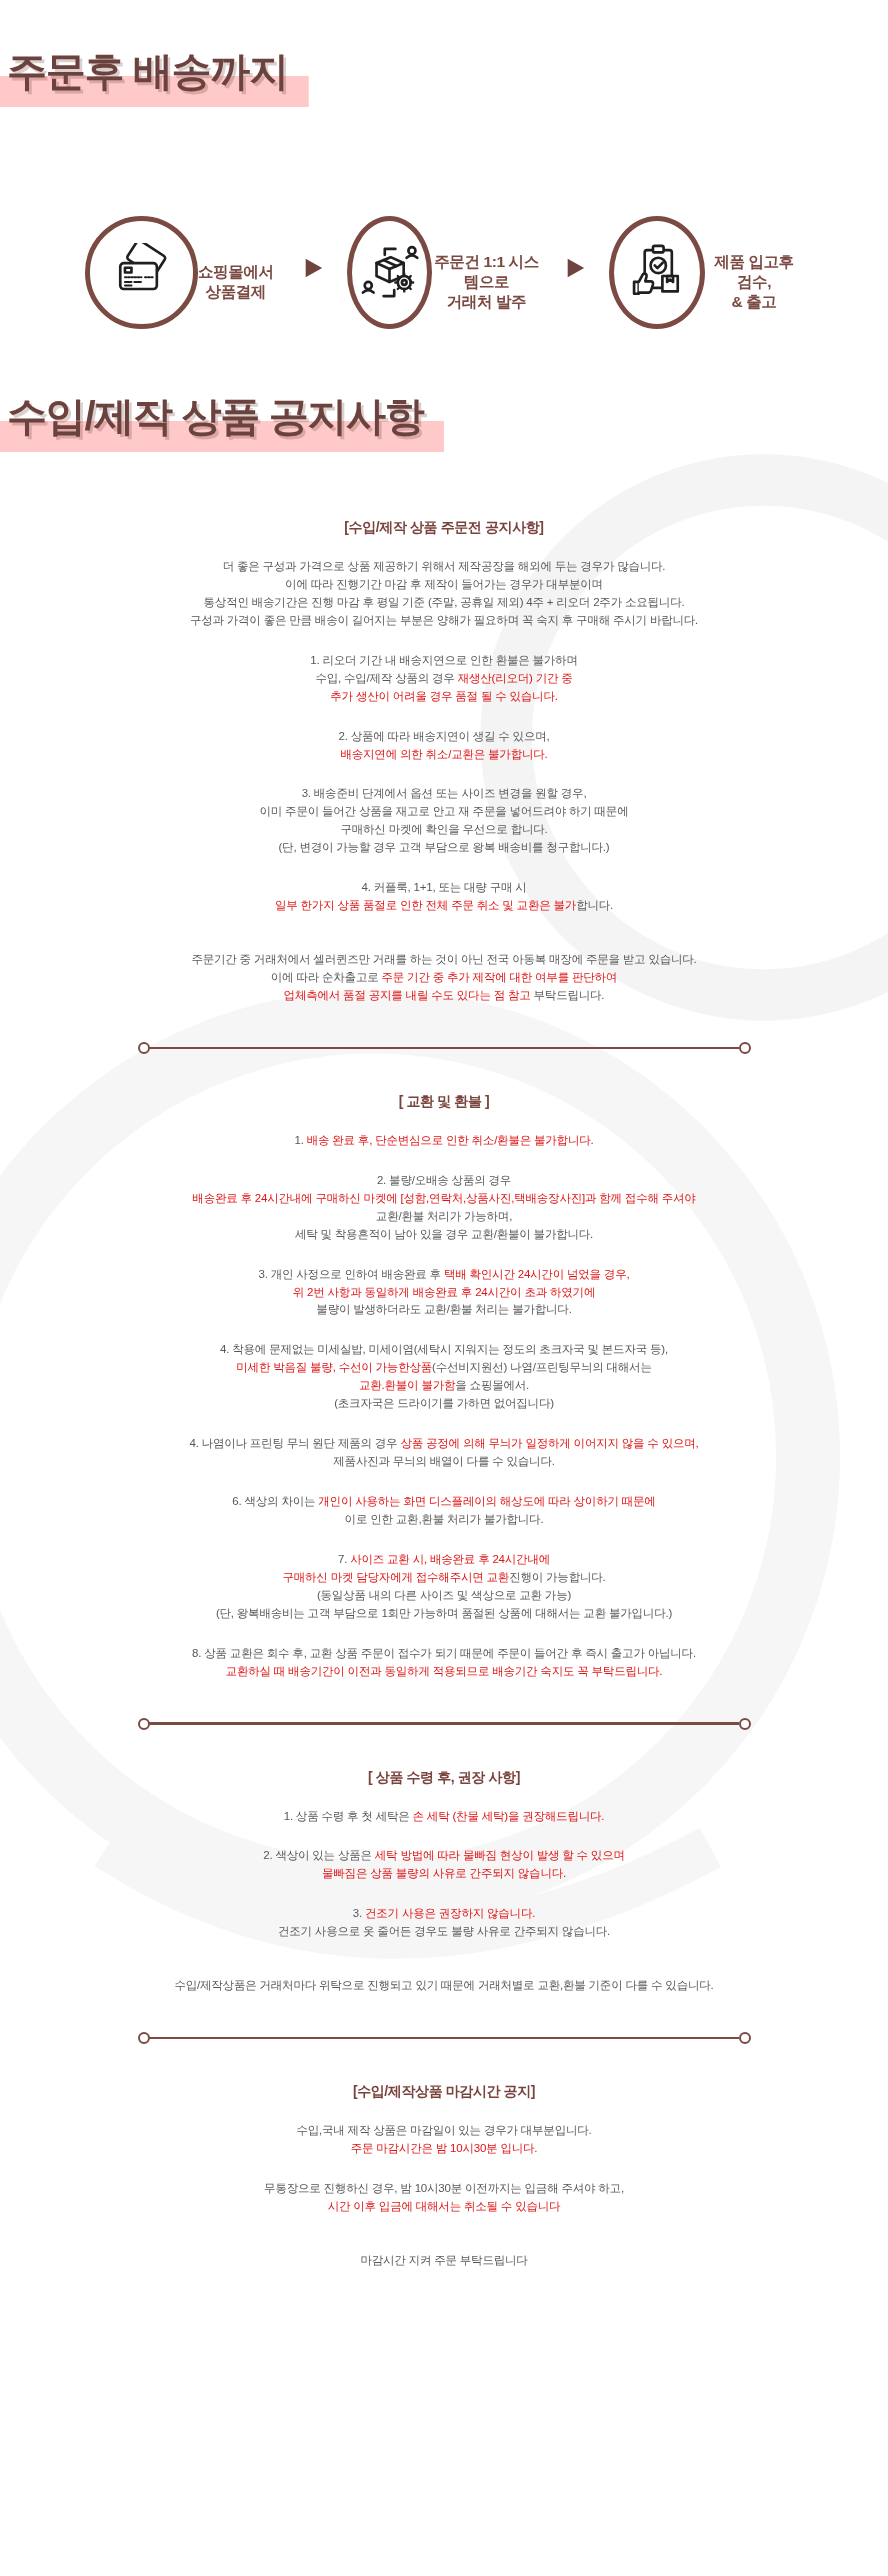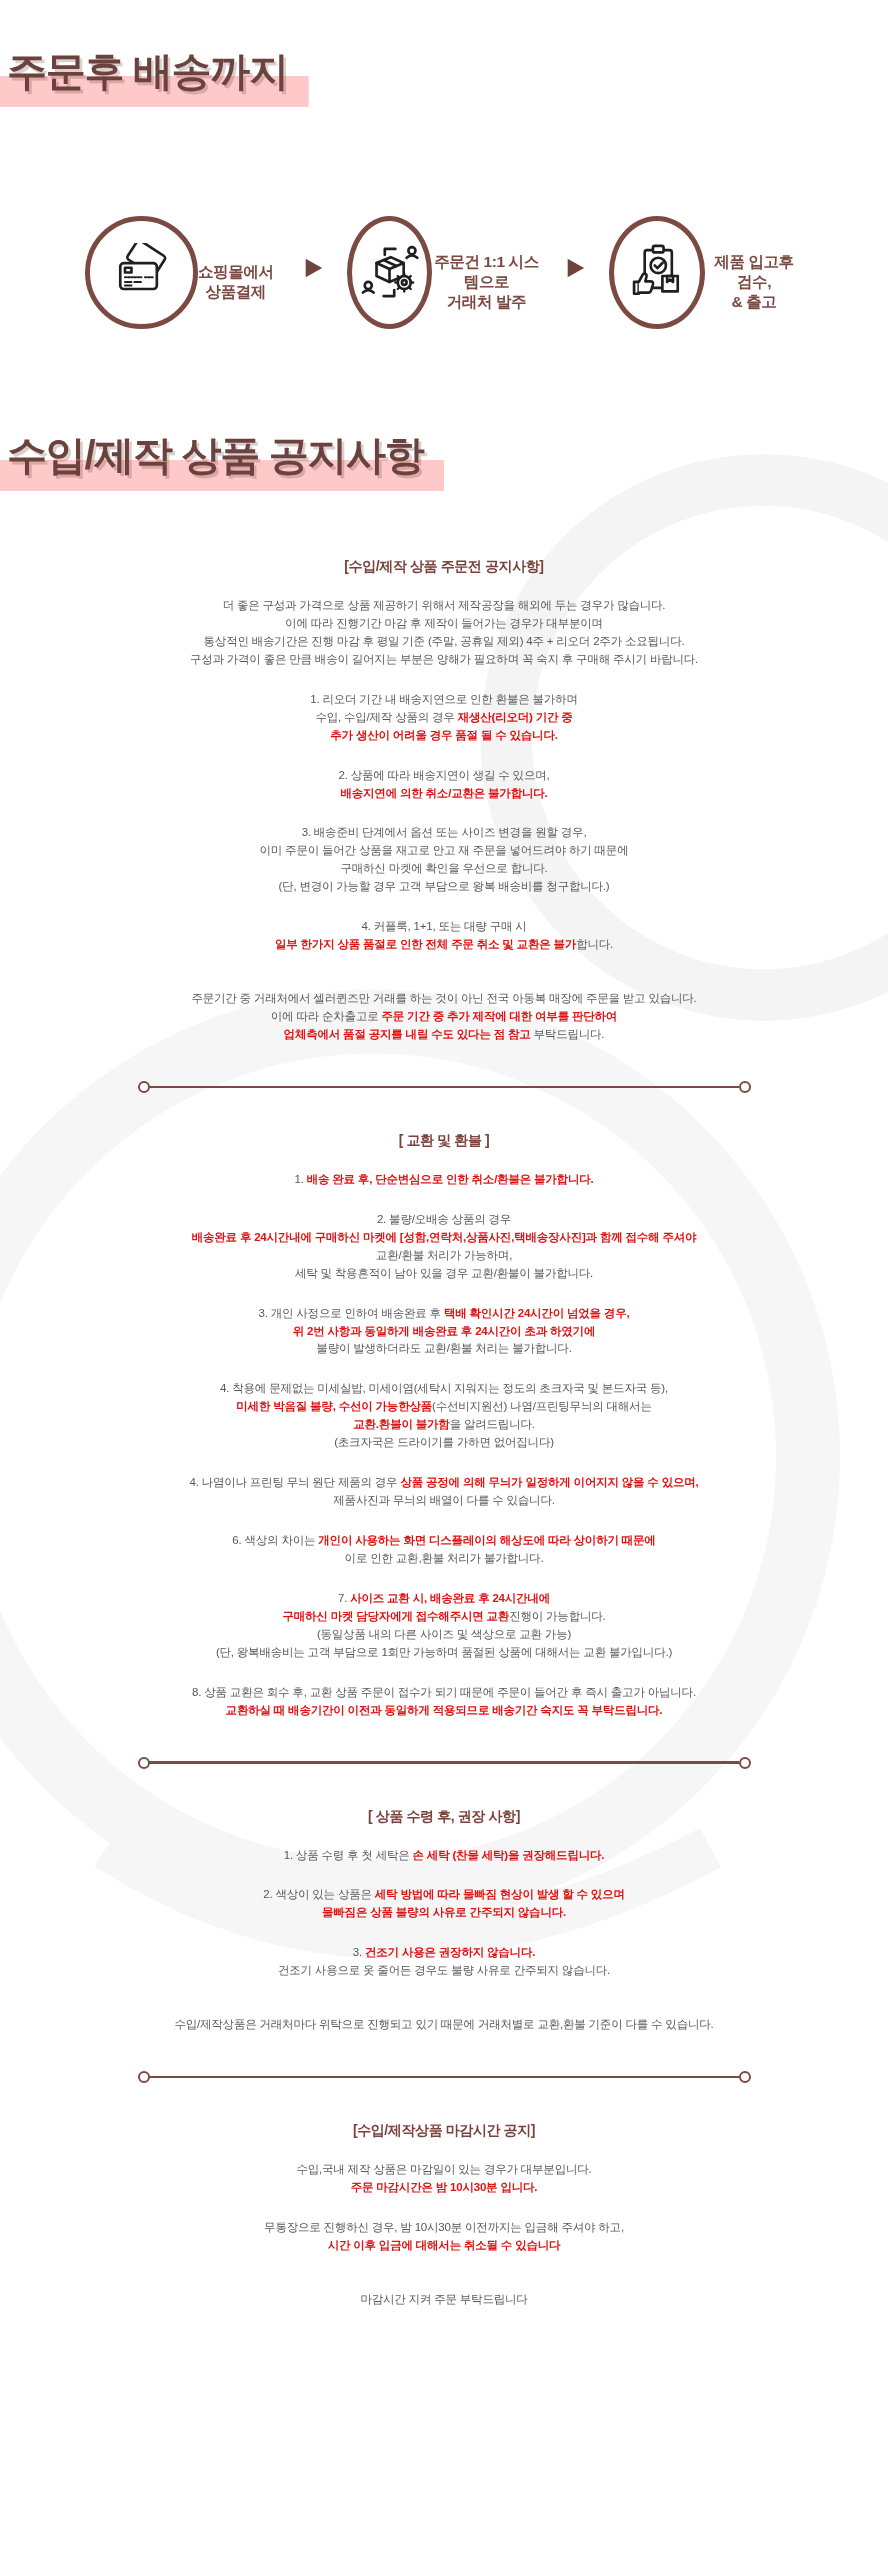--- a/index.html
+++ b/index.html
@@ -18,21 +18,21 @@
   .big-title{
     margin:0;
     text-align:left;
     font-size:40px;
     font-weight:800;
     letter-spacing:-1.3px;
     color:#6b423d;
     text-shadow:2.7px 2.7px 0 rgba(107,66,61,0.25);
   }
   .t1{padding-top:44px;}
-  .t2{margin-top:99px;}
+  .t2{margin-top:60px;}
   .hl{position:relative;display:inline-block;z-index:0;padding:0 7px;}
   .hl::after{
     content:"";
     position:absolute;
     z-index:-1;
     left:-10.7px;right:-14px;bottom:-8px;
     height:31px;
     background:#ffc9c9;
     clip-path:polygon(1.6% 0,100% 0,100% 100%,1% 100%,0 86%,1.8% 70%,0.4% 52%,2% 36%,0.2% 20%,1.6% 6%);
   }
@@ -66,21 +66,21 @@
     font-size:11.5px;
     letter-spacing:-0.2px;
   }
   #notice-body h3{
     margin:0 0 21px;
     font-size:14px;font-weight:700;
     color:#7a423c;letter-spacing:-0.4px;
   }
   #notice-body p.block{margin:0 0 22px;line-height:1.56;}
   #notice-body p.block.lg{margin-top:36px;}
-  #notice-body .red{color:#e01212;font-weight:700;}
+  #notice-body .red{color:#e01212;font-weight:400;}
 
   .divider{
     display:flex;align-items:center;
     width:613px;margin:37px auto 39px;
   }
   .divider .dot{
     width:8px;height:8px;flex:0 0 auto;
     border:2.7px solid #7b4a42;border-radius:50%;background:#fff;
   }
   .divider .line{flex:1;height:2.7px;background:#7b4a42;margin:0 -0.9px;}
@@ -210,21 +210,21 @@
         <div class="divider">
           <span class="dot"></span>
           <span class="line"></span>
           <span class="dot"></span>
         </div>
         <section>
           <h3>[ 교환 및 환불 ]</h3>
           <p class="block"><span>1. </span><span class="red">배송 완료 후, 단순변심으로 인한 취소/환불은 불가합니다.</span></p>
           <p class="block"><span>2. 불량/오배송 상품의 경우</span><br><span class="red">배송완료 후 24시간내에 구매하신 마켓에 [성함,연락처,상품사진,택배송장사진]과 함께 접수해 주셔야</span><br><span>교환/환불 처리가 가능하며,</span><br><span>세탁 및 착용흔적이 남아 있을 경우 교환/환불이 불가합니다.</span></p>
           <p class="block"><span>3. 개인 사정으로 인하여 배송완료 후 </span><span class="red">택배 확인시간 24시간이 넘었을 경우,</span><br><span class="red">위 2번 사항과 동일하게 배송완료 후 24시간이 초과 하였기에</span><br><span>불량이 발생하더라도 교환/환불 처리는 불가합니다.</span></p>
-          <p class="block"><span>4. 착용에 문제없는 미세실밥, 미세이염(세탁시 지워지는 정도의 초크자국 및 본드자국 등),</span><br><span class="red">미세한 박음질 불량, 수선이 가능한상품</span><span>(수선비지원선) 나염/프린팅무늬의 대해서는</span><br><span class="red">교환.환불이 불가함</span><span>을 알려드립니다.</span><br><span>(초크자국은 드라이기를 가하면 없어집니다)</span></p>
+          <p class="block"><span>4. 착용에 문제없는 미세실밥, 미세이염(세탁시 지워지는 정도의 초크자국 및 본드자국 등),</span><br><span class="red">미세한 박음질 불량, 수선이 가능한상품</span><span>(수선비지원선) 나염/프린팅무늬의 대해서는</span><br><span class="red">교환.환불이 불가함</span><span>을 쇼핑몰에서.</span><br><span>(초크자국은 드라이기를 가하면 없어집니다)</span></p>
           <p class="block"><span>4. 나염이나 프린팅 무늬 원단 제품의 경우 </span><span class="red">상품 공정에 의해 무늬가 일정하게 이어지지 않을 수 있으며,</span><br><span>제품사진과 무늬의 배열이 다를 수 있습니다.</span></p>
           <p class="block"><span>6. 색상의 차이는 </span><span class="red">개인이 사용하는 화면 디스플레이의 해상도에 따라 상이하기 때문에</span><br><span>이로 인한 교환,환불 처리가 불가합니다.</span></p>
           <p class="block"><span>7. </span><span class="red">사이즈 교환 시, 배송완료 후 24시간내에</span><br><span class="red">구매하신 마켓 담당자에게 접수해주시면 교환</span><span>진행이 가능합니다.</span><br><span>(동일상품 내의 다른 사이즈 및 색상으로 교환 가능)</span><br><span>(단, 왕복배송비는 고객 부담으로 1회만 가능하며 품절된 상품에 대해서는 교환 불가입니다.)</span></p>
           <p class="block"><span>8. 상품 교환은 회수 후, 교환 상품 주문이 접수가 되기 때문에 주문이 들어간 후 즉시 출고가 아닙니다.</span><br><span class="red">교환하실 때 배송기간이 이전과 동일하게 적용되므로 배송기간 숙지도 꼭 부탁드립니다.</span></p>
         </section>
         <div class="divider">
           <span class="dot"></span>
           <span class="line"></span>
           <span class="dot"></span>
         </div>

